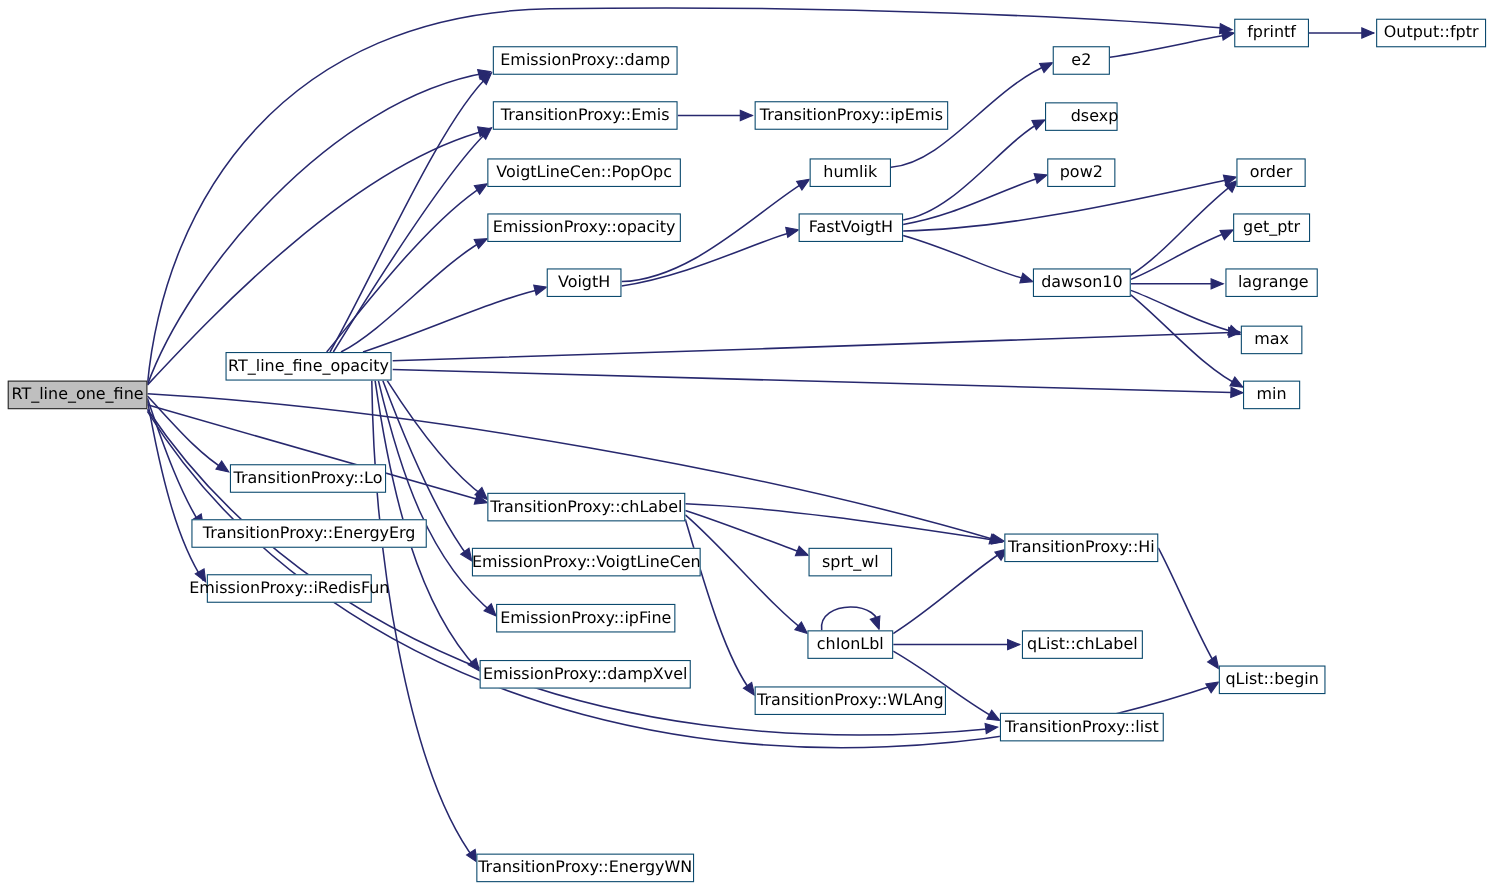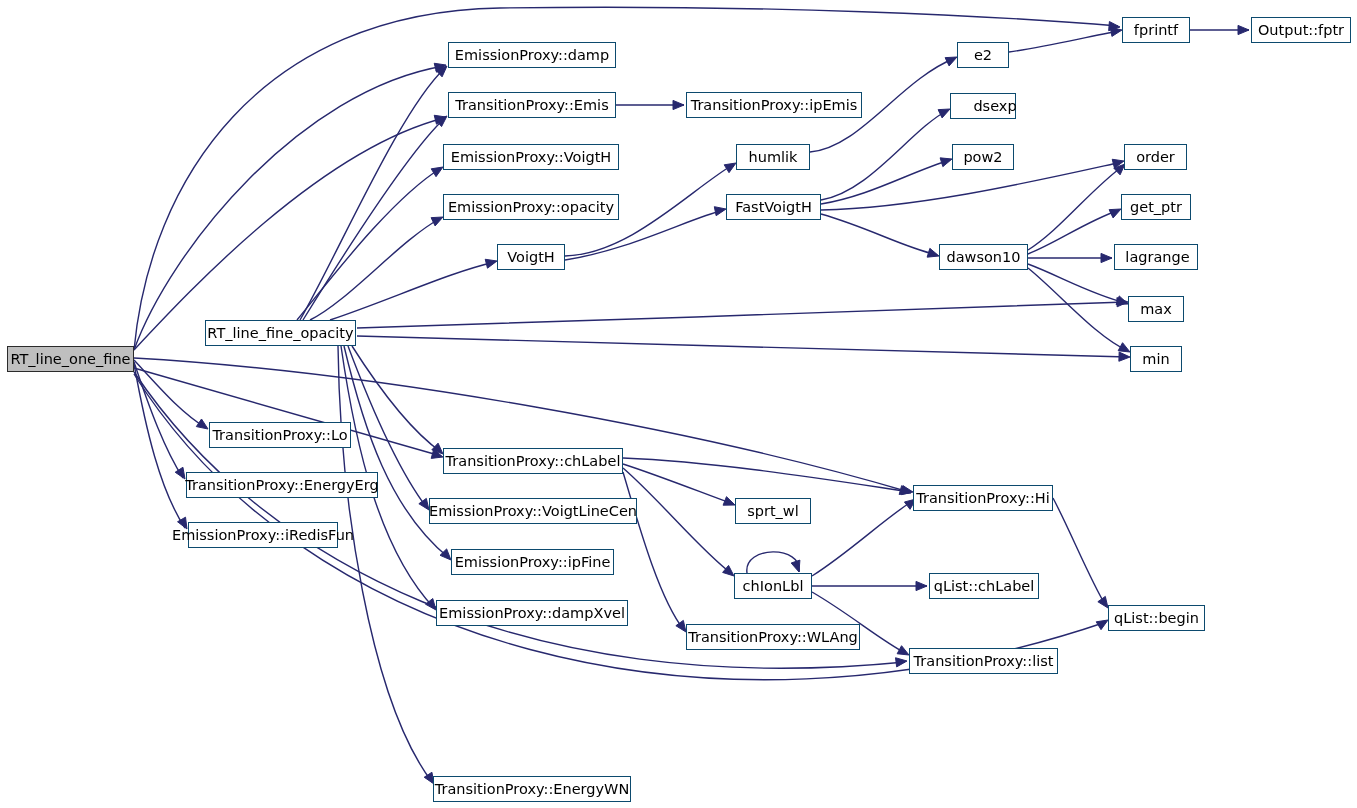--- a/index.html
+++ b/index.html
@@ -119,21 +119,21 @@
       <div class="node" style="left: 205px; top: 320px; width: 151px;">
         <span>RT_line_fine_opacity</span>
       </div>
       <div class="node" style="left: 448px; top: 42px; width: 168px;">
         <span>EmissionProxy::damp</span>
       </div>
       <div class="node" style="left: 448px; top: 92px; width: 168px;">
         <span>TransitionProxy::Emis</span>
       </div>
       <div class="node" style="left: 443px; top: 144px; width: 176px;">
-        <span>EmissionProxy::VoigtH</span>
+        <span>VoigtLineCen::PopOpc</span>
       </div>
       <div class="node" style="left: 443px; top: 194px; width: 176px;">
         <span>EmissionProxy::opacity</span>
       </div>
       <div class="node" style="left: 497px; top: 244px; width: 68px;">
         <span>VoigtH</span>
       </div>
       <div class="node" style="left: 686px; top: 92px; width: 176px;">
         <span>TransitionProxy::ipEmis</span>
       </div>
@@ -172,21 +172,21 @@
       </div>
       <div class="node" style="left: 1128px; top: 296px; width: 56px;">
         <span>max</span>
       </div>
       <div class="node" style="left: 1130px; top: 346px; width: 52px;">
         <span>min</span>
       </div>
       <div class="node" style="left: 209px; top: 422px; width: 142px;">
         <span>TransitionProxy::Lo</span>
       </div>
-      <div class="node" style="left: 186px; top: 472px; width: 192px;">
+      <div class="node" style="left: 174px; top: 472px; width: 214px;">
         <span>TransitionProxy::EnergyErg</span>
       </div>
       <div class="node" style="left: 188px; top: 522px; width: 150px;">
         <span>EmissionProxy::iRedisFun</span>
       </div>
       <div class="node" style="left: 443px; top: 448px; width: 180px;">
         <span>TransitionProxy::chLabel</span>
       </div>
       <div class="node" style="left: 429px; top: 498px; width: 208px;">
         <span>EmissionProxy::VoigtLineCen</span>

